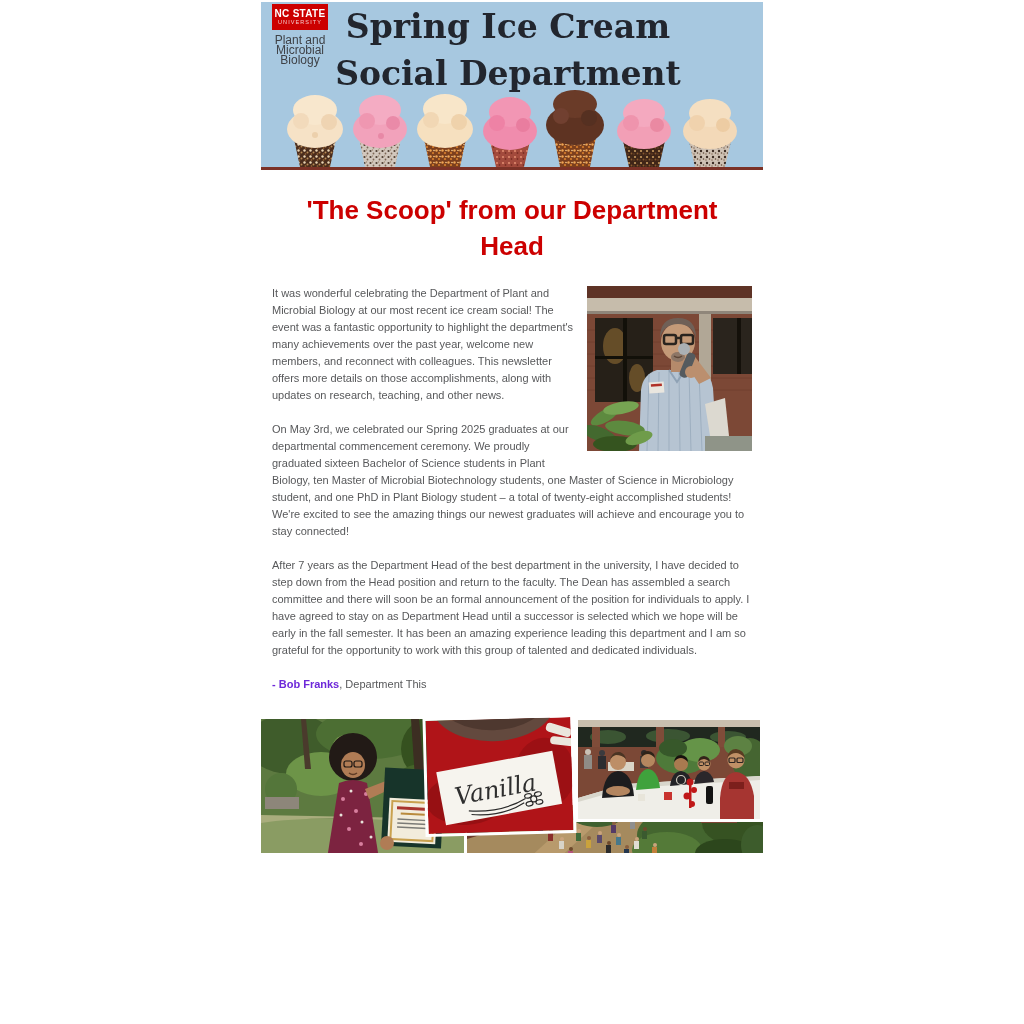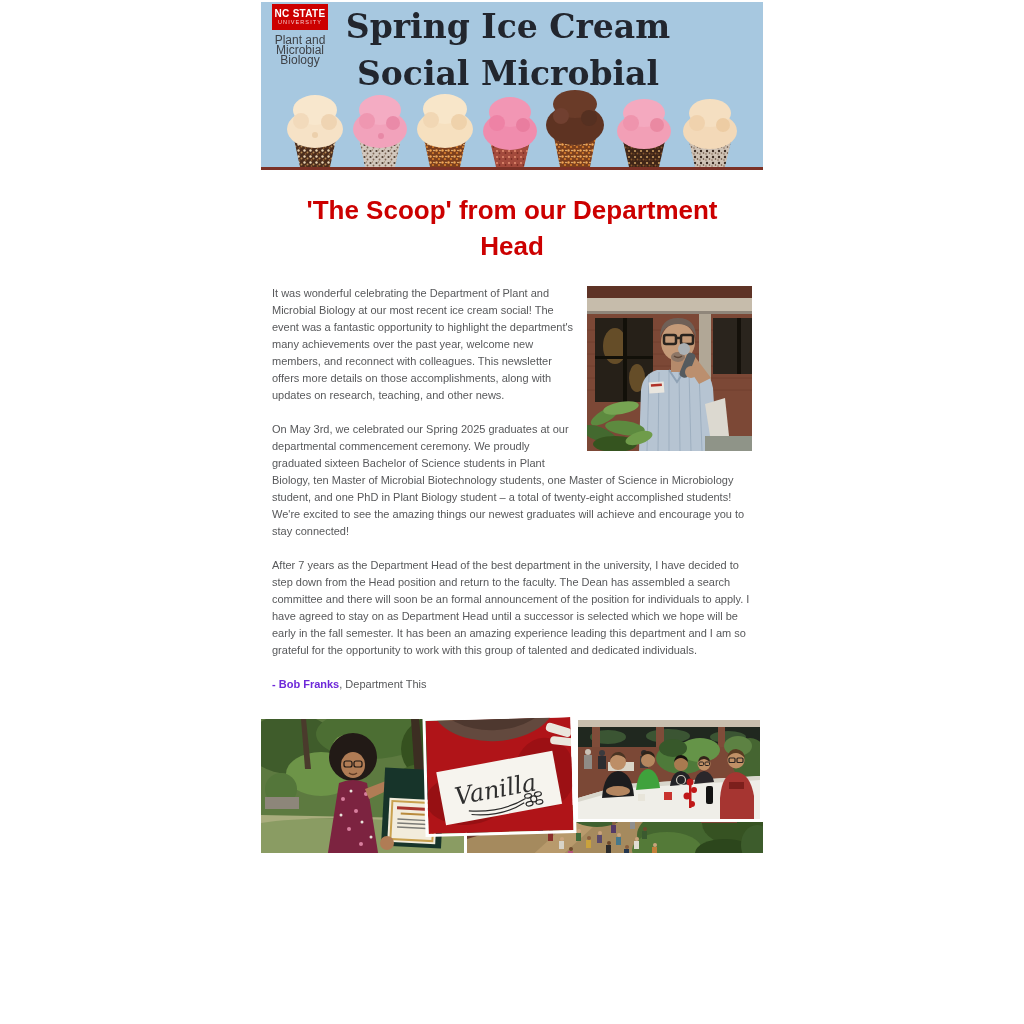--- a/index.html
+++ b/index.html
@@ -44,21 +44,21 @@
         <div class="logo-l1">NC STATE</div>
         <div class="logo-l2">UNIVERSITY</div>
       </div>
       <div class="dept">
         <div>Plant and</div>
         <div>Microbial Biology</div>
       </div>
     </div>
     <div class="banner-title">
       <div>Spring Ice Cream</div>
-      <div>Social Microbial</div>
+      <div>Social Department</div>
     </div>
 
     <svg class="cones" width="502" height="78" viewBox="0 0 502 78">
       <defs>
         <pattern id="pChoc" width="6" height="6" patternUnits="userSpaceOnUse">
           <rect width="6" height="6" fill="#4a2c1c"></rect>
             <circle cx="1.5" cy="1.5" r="1.2" fill="#e9d4b2"></circle>
             <circle cx="4.5" cy="3.5" r="1" fill="#b98c55"></circle>
             <circle cx="2.5" cy="5" r="0.9" fill="#8a5a2e"></circle>
         </pattern>

